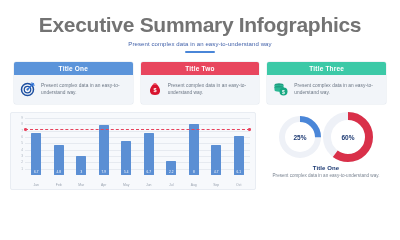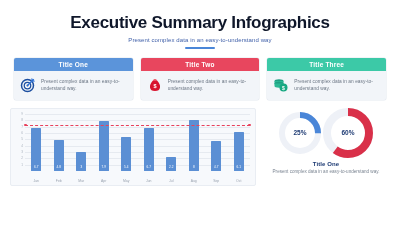--- a/index.html
+++ b/index.html
@@ -7,21 +7,21 @@
     width: 400px; height: 225px;
     background: #ffffff;
     font-family: "Liberation Sans", sans-serif;
     overflow: hidden;
   }
   .page { position: relative; width: 400px; height: 225px; background: #fff; }
 
   
   .header { text-align: center; padding-top: 14px; }
   .title {
-    font-size: 17px; font-weight: bold; color: #0f172a;
+    font-size: 21px; font-weight: bold; color: #737373;
     letter-spacing: -0.3px; line-height: 1.05;
   }
   .subtitle {
     font-size: 6px; color: #3f5fa8; margin-top: 5px; letter-spacing: 0.1px;
   }
   .title-rule {
     width: 30px; height: 2px; background: #4a86d8;
     margin: 4px auto 0; border-radius: 1px;
   }
 

